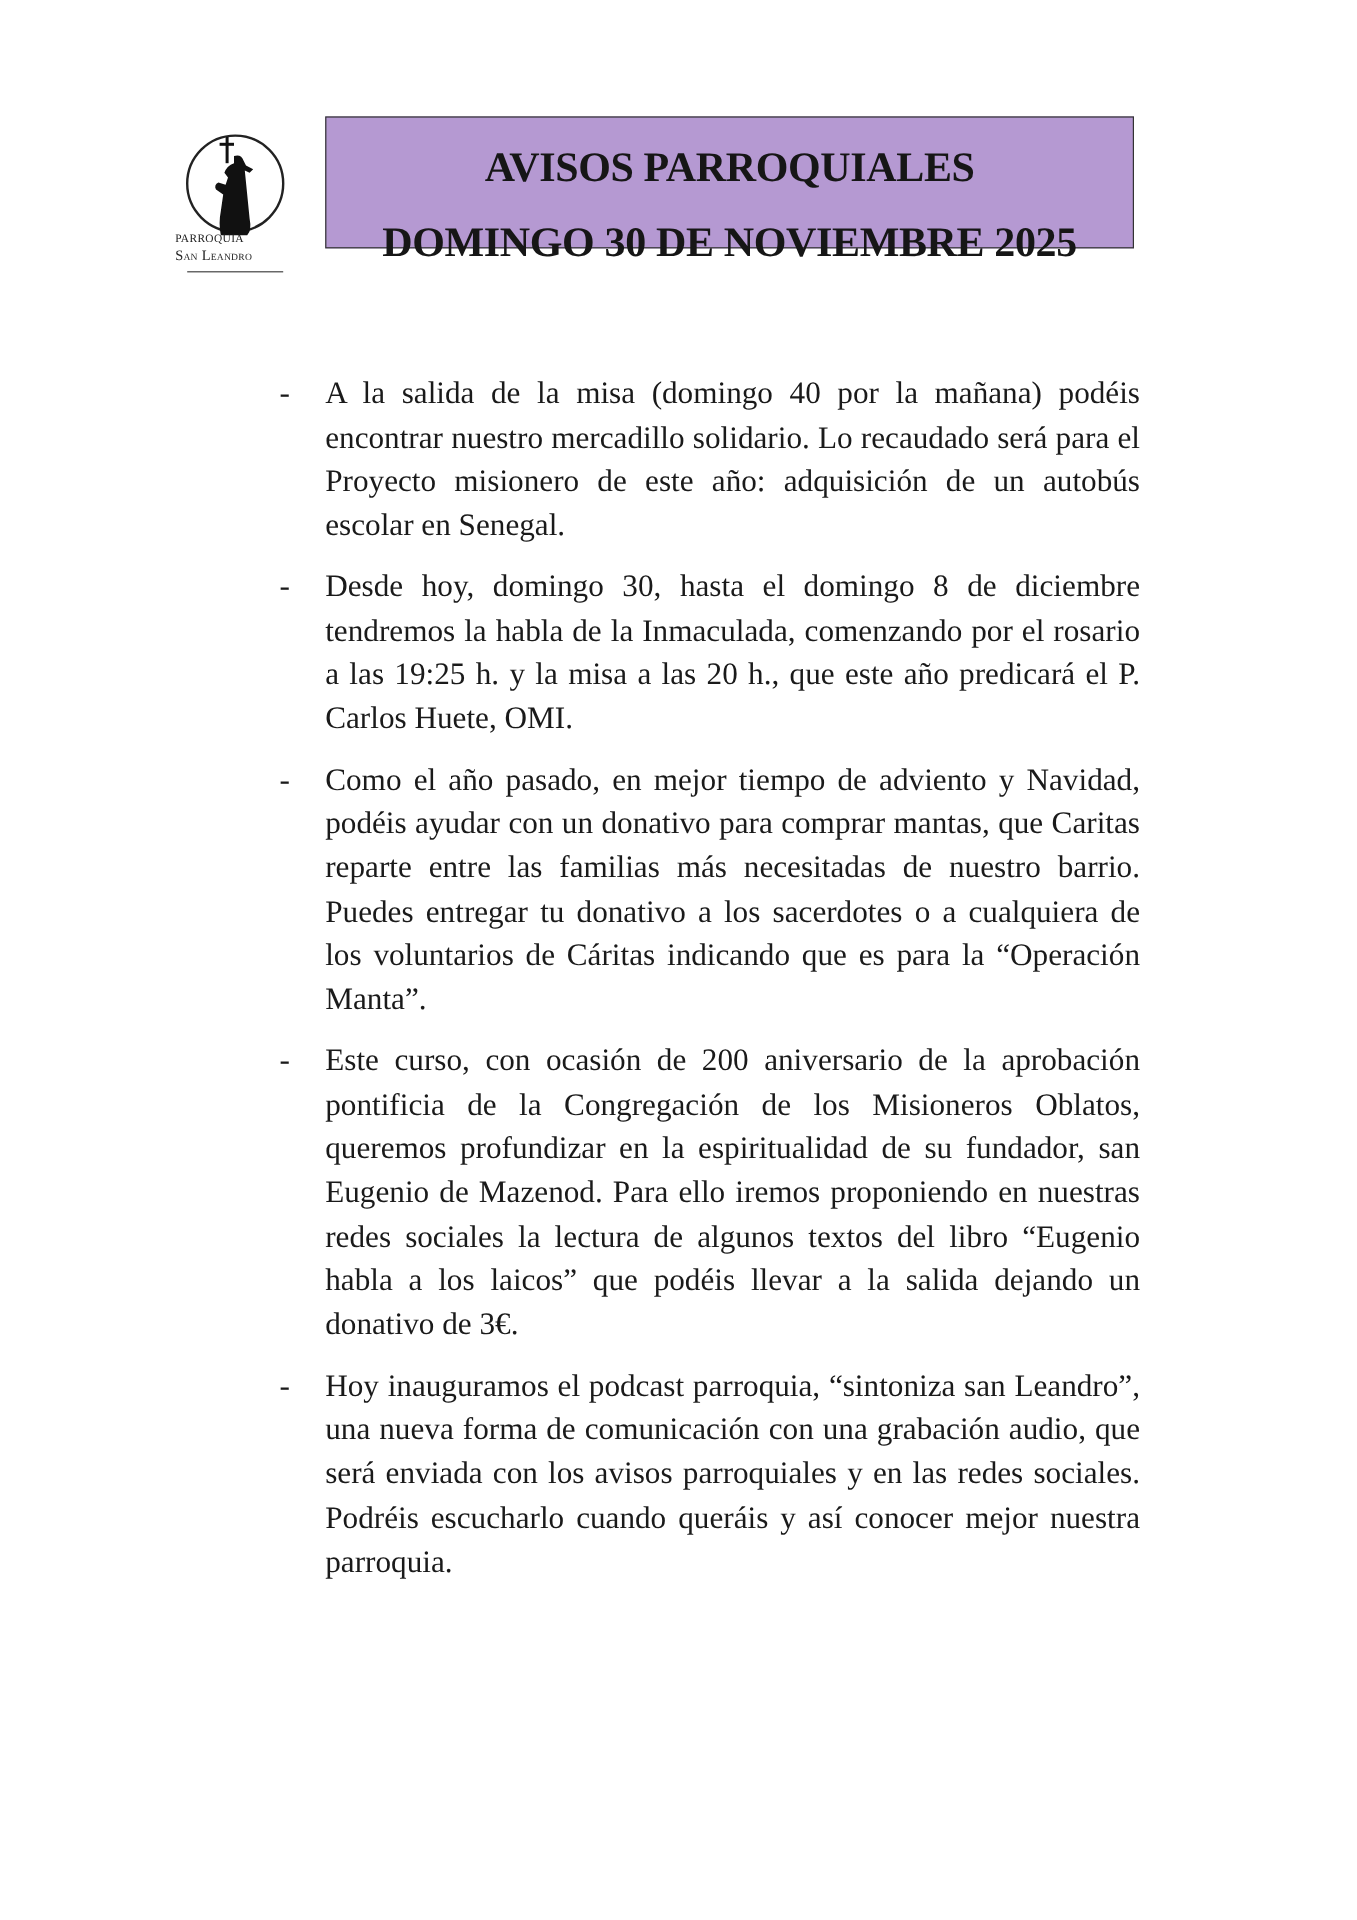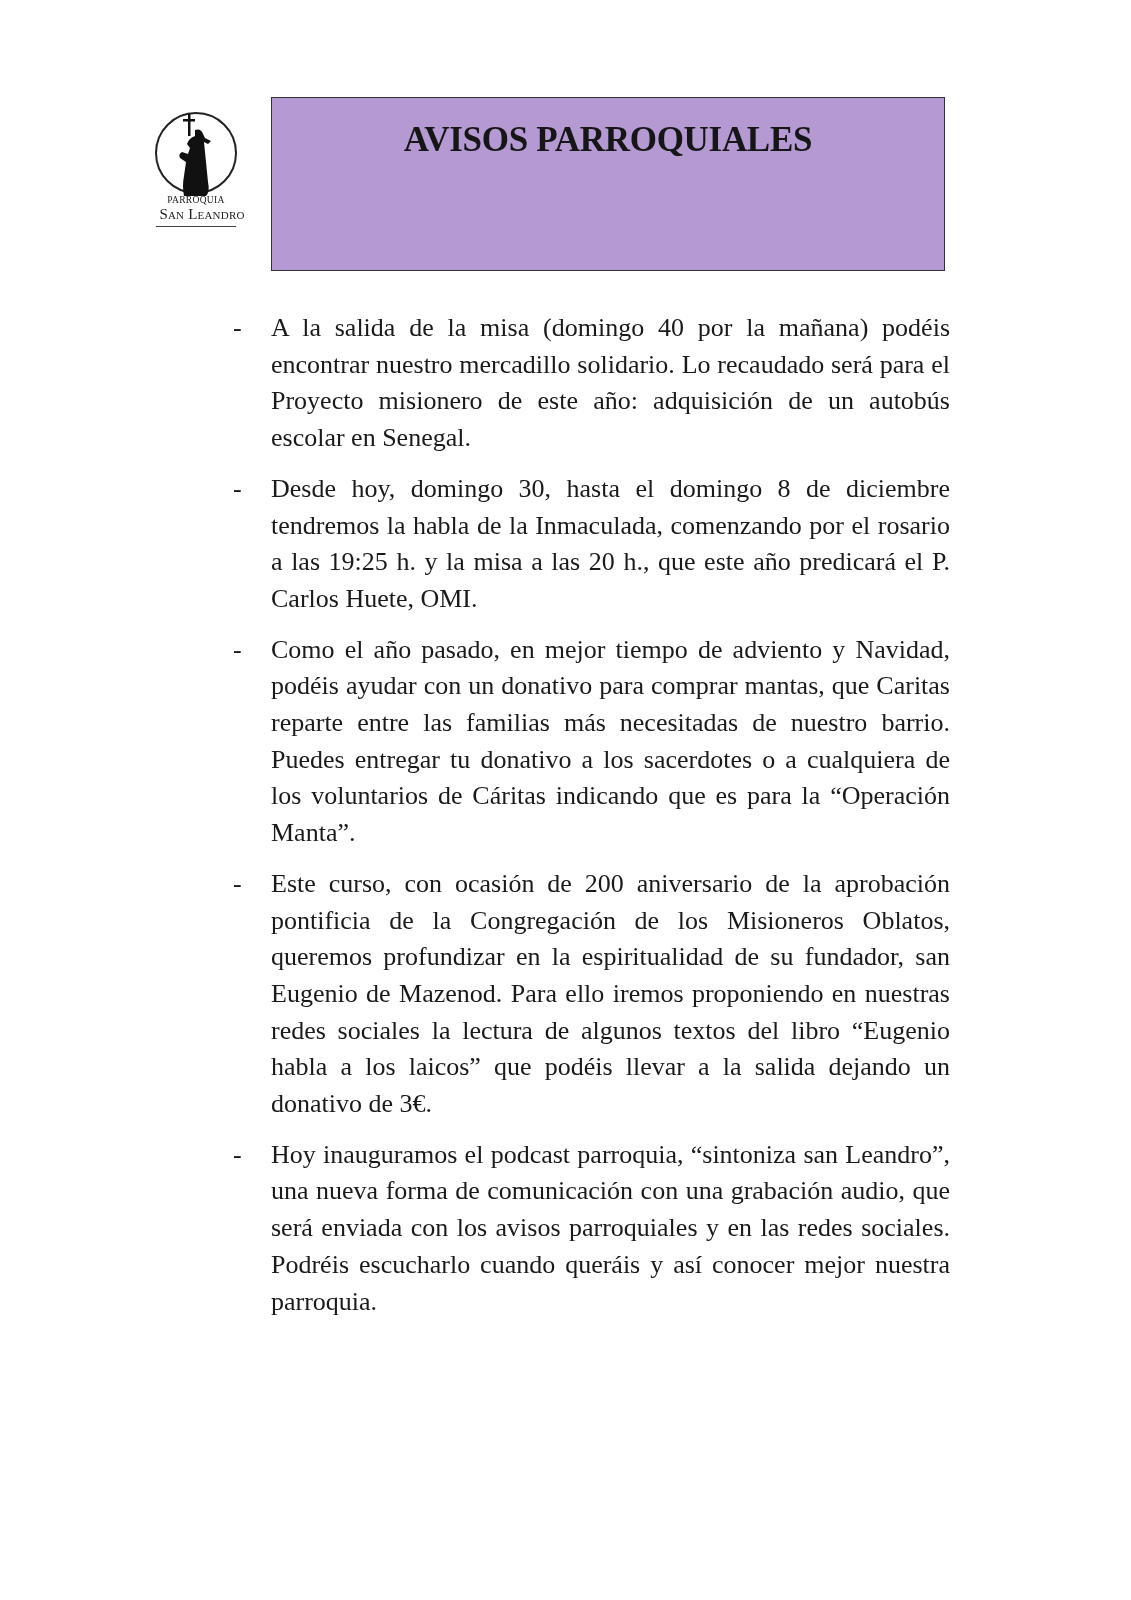--- a/index.html
+++ b/index.html
@@ -2,41 +2,41 @@
 <html><head>
 <meta charset="utf-8">
 <style>
   html, body { margin: 0; padding: 0; background: #ffffff; }
   body {
     width: 1131px; height: 1600px; position: relative; overflow: hidden;
     font-family: "Liberation Serif", "DejaVu Serif", serif; color: #1a1a1a;
   }
   .logo {
     position: absolute; left: 146px; top: 110px; width: 100px; height: 120px;
-    text-align: center;
+    text-align: left;
   }
   .logo-circle {
     position: absolute; left: 9px; top: 2px; width: 82px; height: 82px;
     border: 2px solid #222; border-radius: 50%; box-sizing: border-box;
   }
   .logo-figure { position: absolute; left: 22px; top: 0px; width: 56px; height: 90px; }
   .logo-text-1 {
     position: absolute; left: 0; right: 0; top: 85px;
     font-size: 9.5px; letter-spacing: 0.3px; color: #222;
   }
   .logo-text-2 {
-    position: absolute; left: 12px; right: 0; top: 96px;
-    font-size: 15px; color: #222; font-variant: small-caps;
+    position: absolute; left: 0; right: 0; top: 96px;
+    font-size: 12px; color: #222; font-variant: small-caps;
     letter-spacing: 0.2px;
   }
   .logo-underline {
     position: absolute; left: 10px; right: 10px; top: 116px; height: 1px; background: #444;
   }
   .header-box {
-    position: absolute; left: 271px; top: 97px; width: 674px; height: 174px;
+    position: absolute; left: 271px; top: 97px; width: 674px; height: 110px;
     background: #b599d2; border: 1.5px solid #333; box-sizing: border-box;
     text-align: center;
   }
   .header-line {
     font-weight: bold; font-size: 35px; line-height: 1; color: #161616;
     position: absolute; left: 0; right: 0; letter-spacing: -0.3px;
   }
   .header-line.l1 { top: 24px; }
   .header-line.l2 { top: 86px; }
   .notices {
@@ -61,20 +61,21 @@
     <rect x="15" y="9" width="12" height="2.5" fill="#111"></rect>
     <path d="M27 20 q6 -2 8 4 l2 4 l6 3 l-3 3 l-4 -2 l1 10 l3 30 q2 10 -2 14 l-22 0 q-2 -10 0 -20 l2 -14 l-6 -4 q-2 -4 2 -6 l6 2 l2 -6 l-3 -4 q2 -6 8 -8 z" fill="#111"></path>
   </svg>
   <div class="logo-text-1">PARROQUIA</div>
   <div class="logo-text-2">San Leandro</div>
   <div class="logo-underline"></div>
 </div>
 
 <div class="header-box">
   <div class="header-line l1">AVISOS PARROQUIALES</div>
+  <div class="header-line l2">DOMINGO 30 DE NOVIEMBRE 2025</div>
 </div>
 
 <div class="notices" id="notices">
     <div class="notice">
       <span class="dash">-</span>
       <div><span>A la salida de la misa (domingo 40 por la mañana) podéis encontrar nuestro </span><b>mercadillo solidario</b><span>. Lo recaudado será para el Proyecto misionero de este año: adquisición de un autobús escolar en Senegal.</span></div>
     </div>
     <div class="notice">
       <span class="dash">-</span>
       <div><span>Desde hoy, domingo 30, hasta el domingo 8 de diciembre tendremos la </span><b>habla de la Inmaculada</b><span>, comenzando por el rosario a las 19:25 h. y la misa a las 20 h., que este año predicará el P. Carlos Huete, OMI.</span></div>

